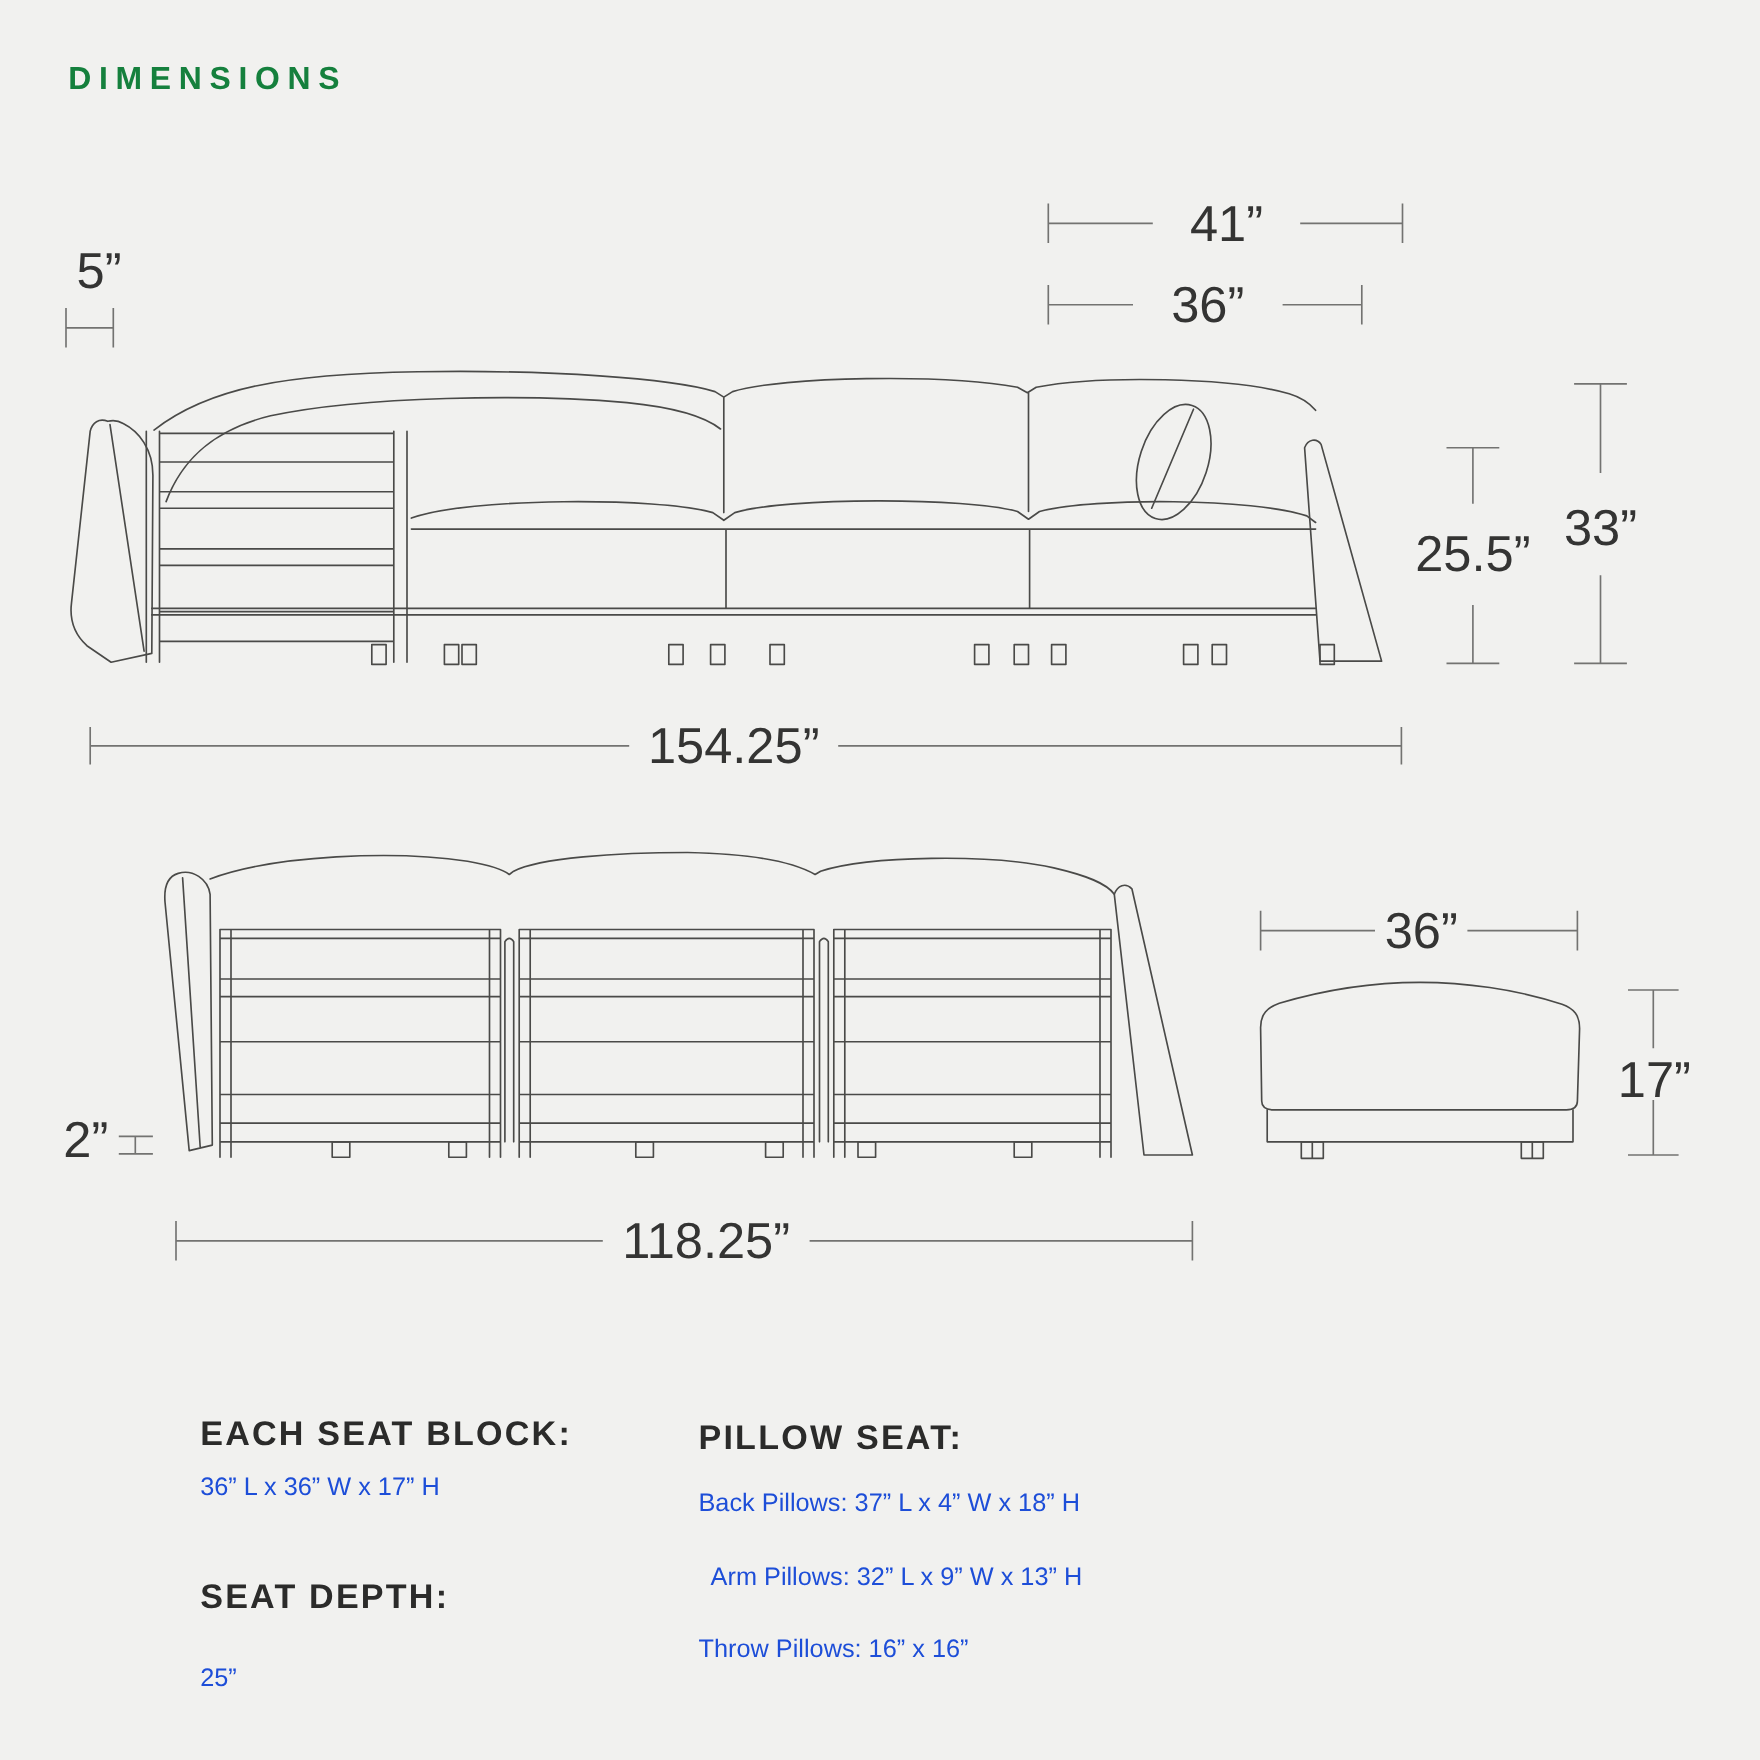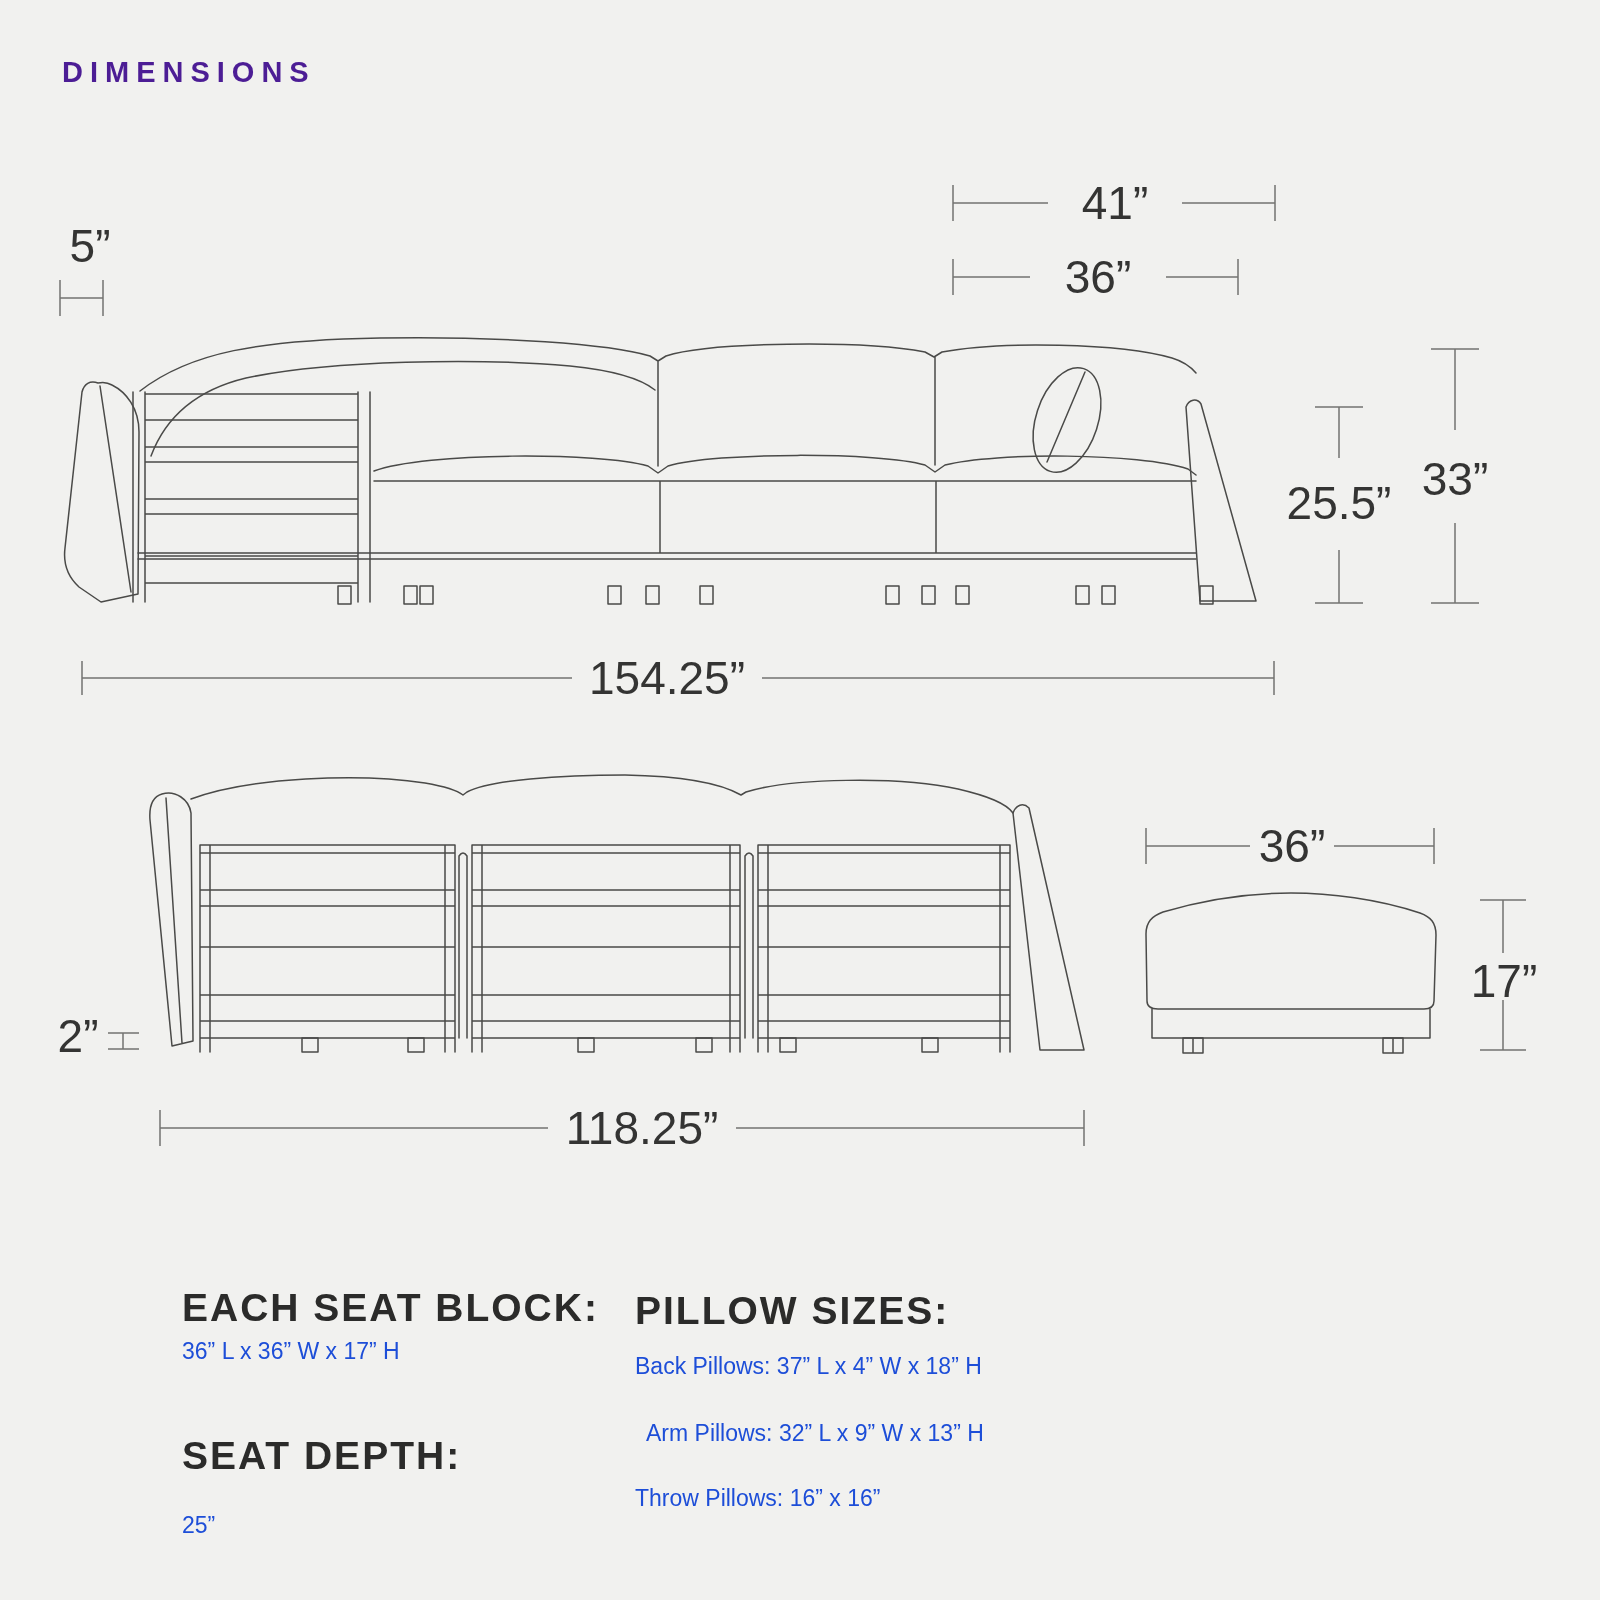--- a/index.html
+++ b/index.html
@@ -8,23 +8,23 @@
     background:#f1f1ef;
     font-family:"Liberation Sans", sans-serif;
     color:#2f2f2e;
   }
   .abs{position:absolute;}
   #art{position:absolute;left:0;top:0;}
   .furn{stroke:#4a4a48;stroke-width:1.5;fill:none;stroke-linejoin:round;stroke-linecap:round;}
   .dim{stroke:#737371;stroke-width:1.5;fill:none;stroke-linecap:butt;}
   .dimtext{font-family:"Liberation Sans",sans-serif;font-size:46px;fill:#343433;font-weight:400;}
   .title{
-    left:62px;top:56px;font-size:29px;font-weight:bold;letter-spacing:7px;color:#4c1d95;
+    left:62px;top:56px;font-size:29px;font-weight:bold;letter-spacing:7px;color:#15803d;
   }
-  .spec-h{font-size:39px;font-weight:bold;letter-spacing:2px;color:#2b2b2a;}
+  .spec-h{font-size:31px;font-weight:bold;letter-spacing:2px;color:#2b2b2a;}
   .spec-v{font-size:23px;color:#1d4ed8;}
 </style>
 </head>
 <body>
 
 <div class="abs title">DIMENSIONS</div>
 
 <svg id="art" width="1600" height="1600" viewBox="0 0 1600 1600">
 
   <g>
@@ -127,16 +127,16 @@
     <text class="dimtext" text-anchor="middle" x="1292" y="862">36”</text>
     <text class="dimtext" text-anchor="middle" x="1504" y="997">17”</text>
   </g>
 </svg>
 
 <div class="abs spec-h" style="left:182px;top:1286px;">EACH SEAT BLOCK:</div>
 <div class="abs spec-v" style="left:182px;top:1338px;">36” L x 36” W x 17” H</div>
 <div class="abs spec-h" style="left:182px;top:1434px;">SEAT DEPTH:</div>
 <div class="abs spec-v" style="left:182px;top:1480px;margin-top:32px;">25”</div>
 
-<div class="abs spec-h" style="left:635px;top:1289px;">PILLOW SIZES:</div>
+<div class="abs spec-h" style="left:635px;top:1289px;">PILLOW SEAT:</div>
 <div class="abs spec-v" style="left:635px;top:1353px;">Back Pillows: 37” L x 4” W x 18” H</div>
 <div class="abs spec-v" style="left:635px;top:1420px;margin-left:11px;">Arm Pillows: 32” L x 9” W x 13” H</div>
 <div class="abs spec-v" style="left:635px;top:1485px;text-align:right;">Throw Pillows: 16” x 16”</div>
 
 </body></html>

